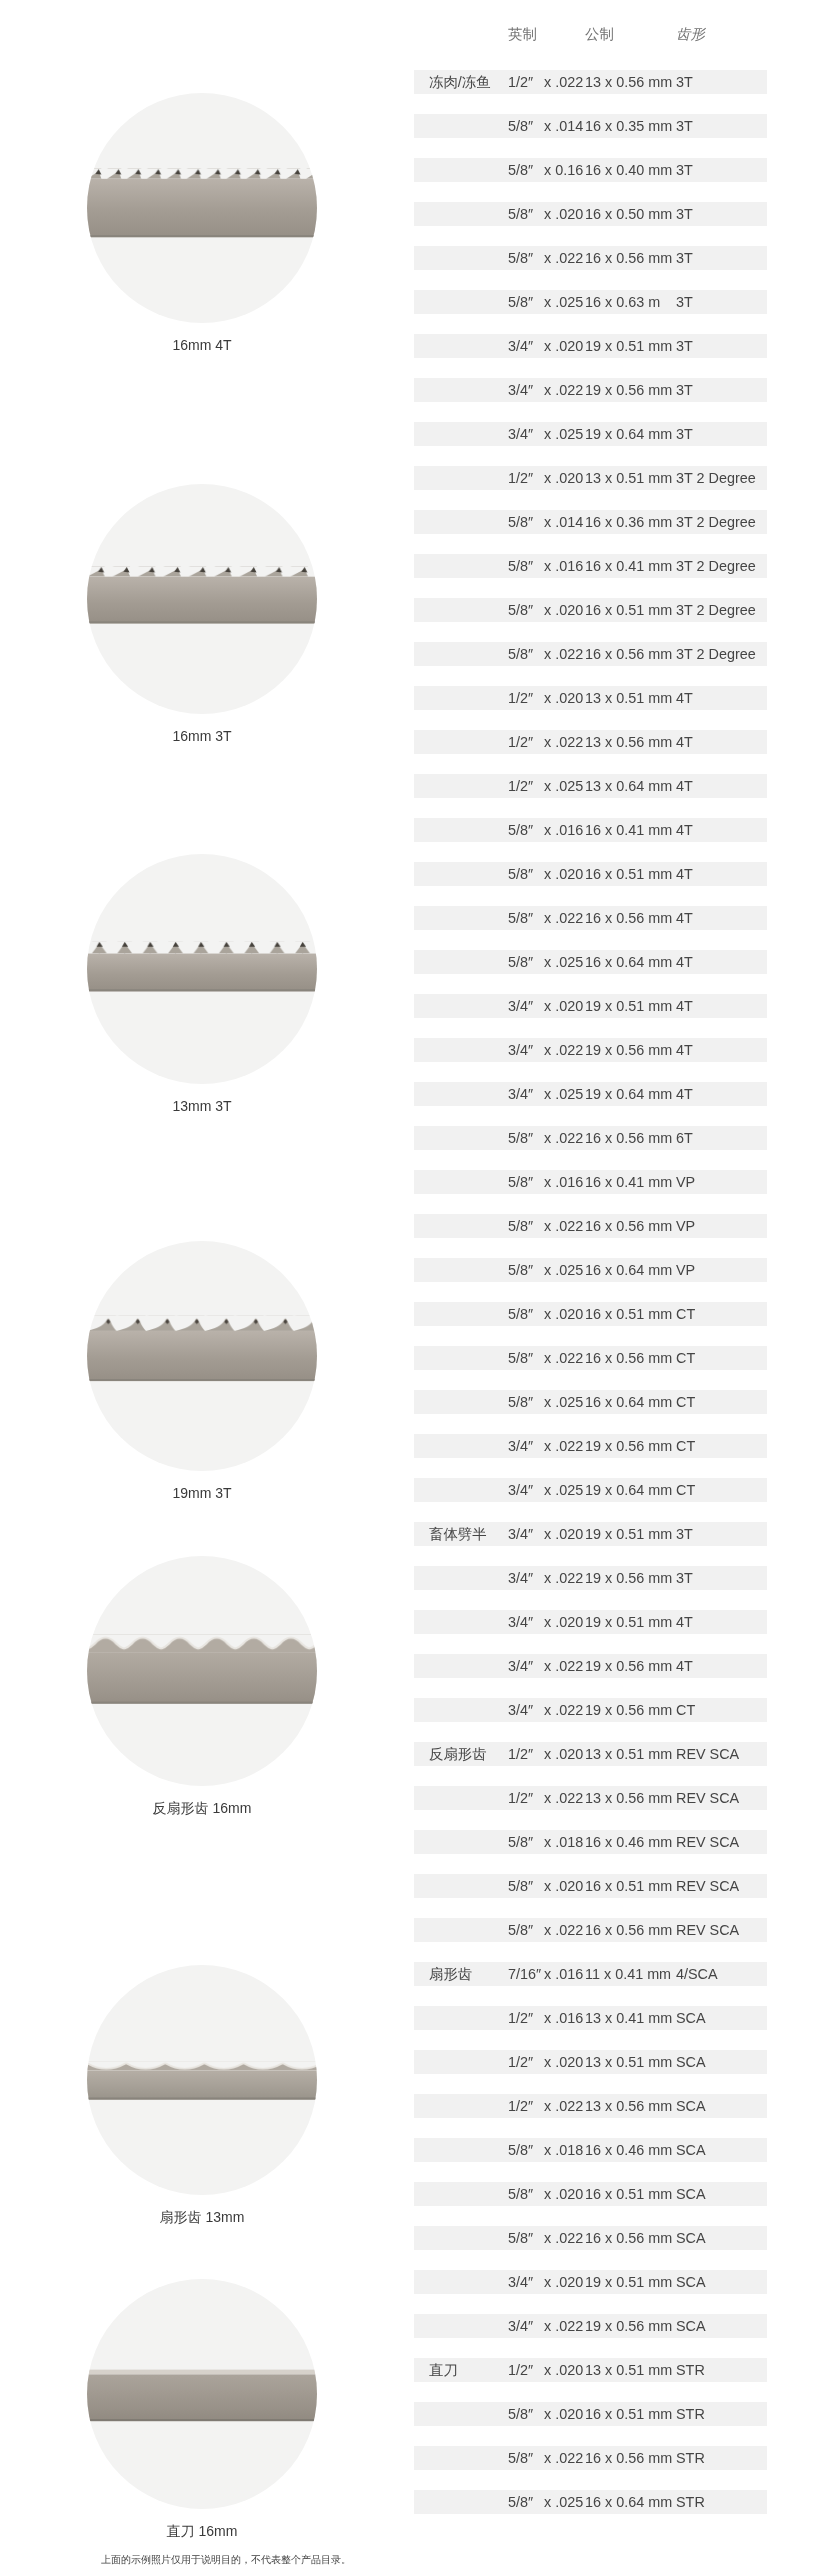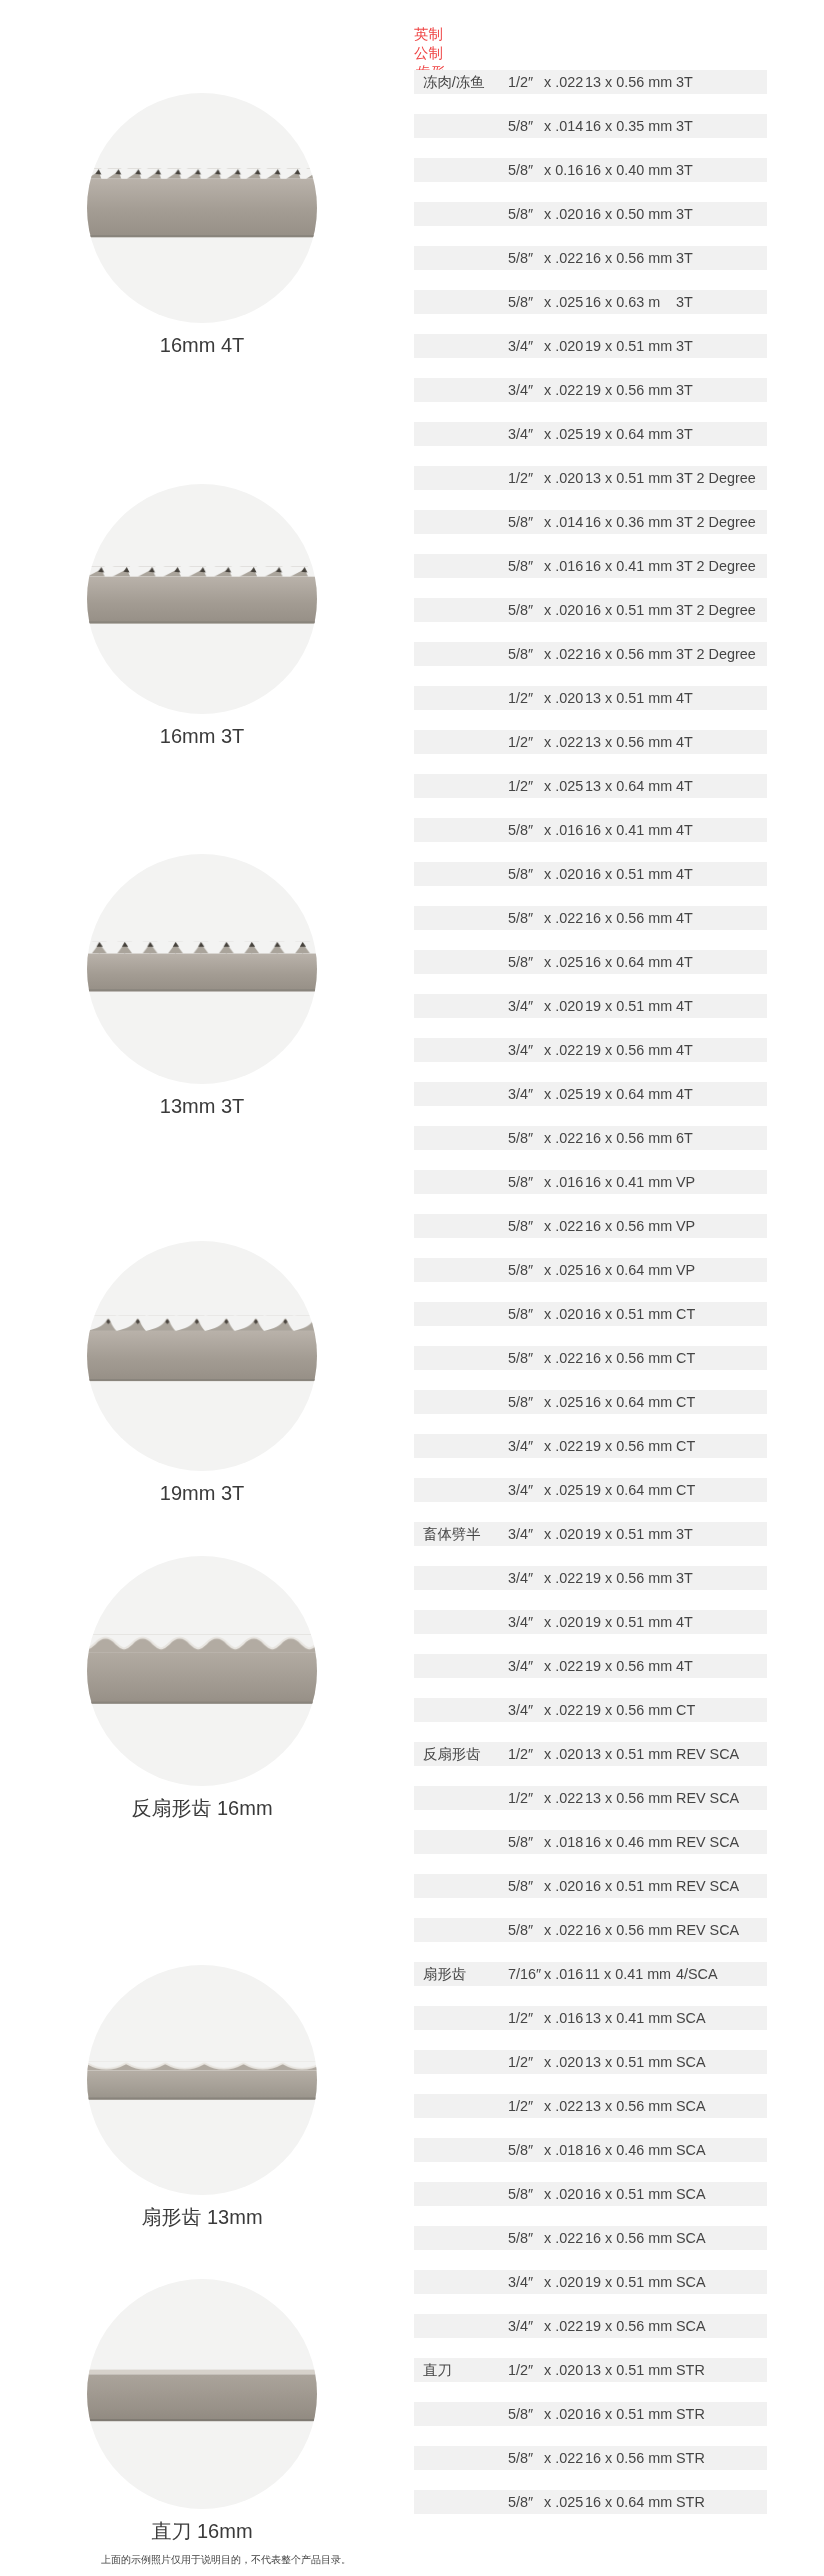--- a/index.html
+++ b/index.html
@@ -4,34 +4,34 @@
 <style>
   html,body { margin:0; padding:0; }
   body {
     width:824px; height:2576px; background:#ffffff; position:relative;
     font-family:"Liberation Sans","DejaVu Sans",sans-serif;
   }
   
   .product { position:absolute; left:87px; width:230px; }
   .circle  { width:230px; height:230px; border-radius:50%; background:#f3f3f2; overflow:hidden; }
   .circle svg { display:block; }
-  .caption { margin-top:11.7px; text-align:center; font-size:20px; color:#3a3a3a; line-height:20.6px; white-space:nowrap; }
+  .caption { margin-top:11.7px; text-align:center; font-size:14px; color:#3a3a3a; line-height:20.6px; white-space:nowrap; }
 
   
   .table-header { position:absolute; top:25px; left:414px; width:353px; height:19px;
-    display:flex; font-size:14.4px; color:#ef4444; line-height:19px;flex-direction:column; }
+    display:flex; font-size:14.4px; color:#737373; line-height:19px; }
   .h-spacer { width:94px; }
   .h-imperial { width:77px; }
   .h-metric { width:91px; }
   .h-tooth { flex:1;font-style:italic; }
 
   #rows { position:absolute; top:70px; left:414px; width:353px; }
   .t-row { height:24px; margin-bottom:20px; background:#f1f1f1; display:flex;
     align-items:center; font-size:14.4px; color:#454545; white-space:nowrap; }
-  .c.cat    { width:94px; padding-left:9px; box-sizing:border-box; }
+  .c.cat    { width:94px; padding-left:15px; box-sizing:border-box; }
   .c.size   { width:36px; }
   .c.thick  { width:41px; }
   .c.metric { width:91px; }
   .c.tooth  { flex:1; }
 
   .note { position:absolute; left:101px; top:2553px; font-size:10px; color:#3f3f3f; }
 </style>
 </head>
 <body>
 

